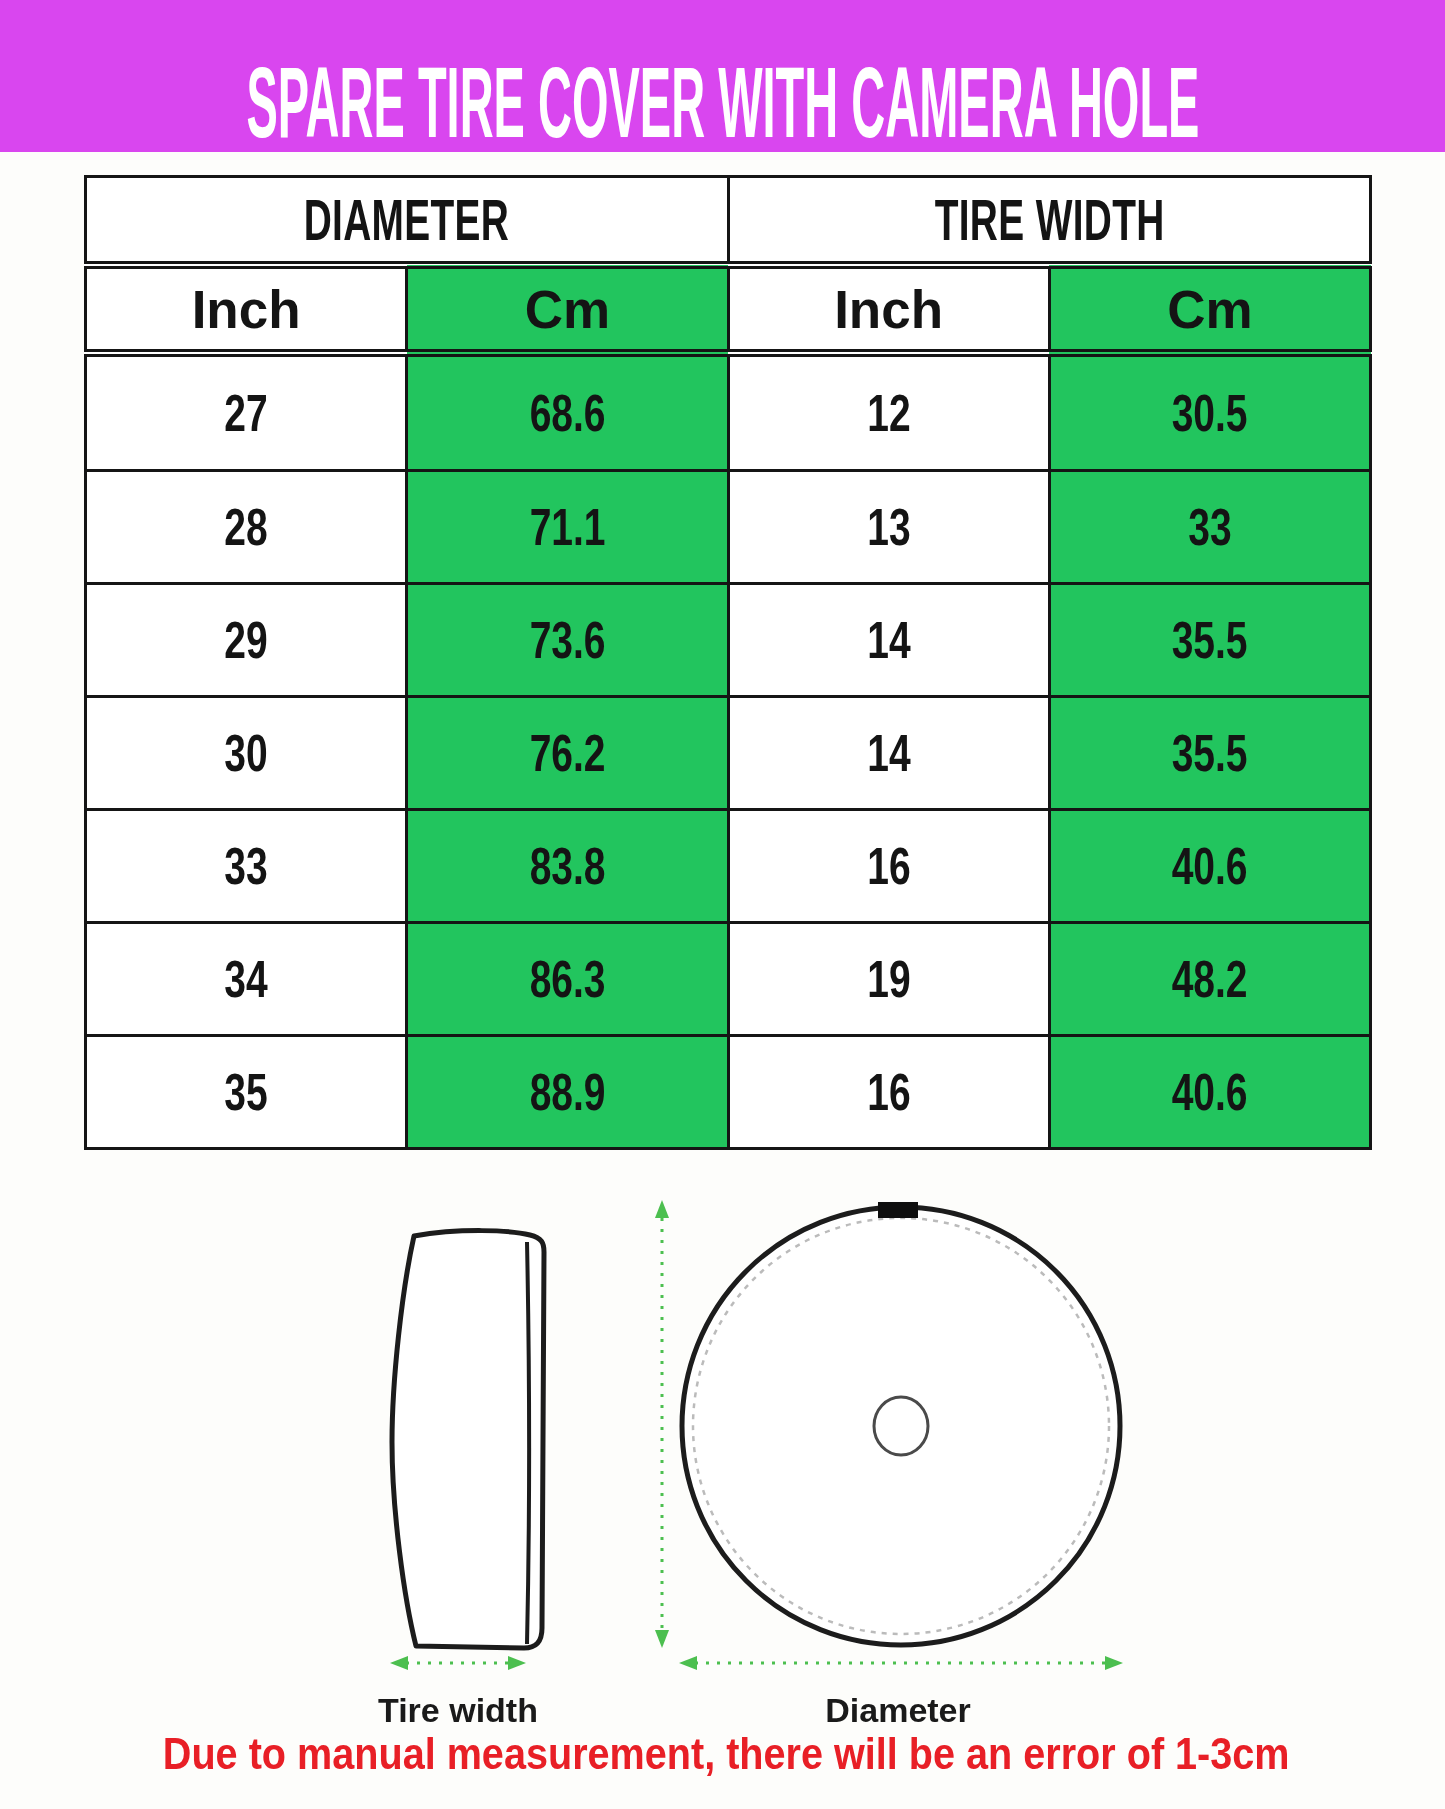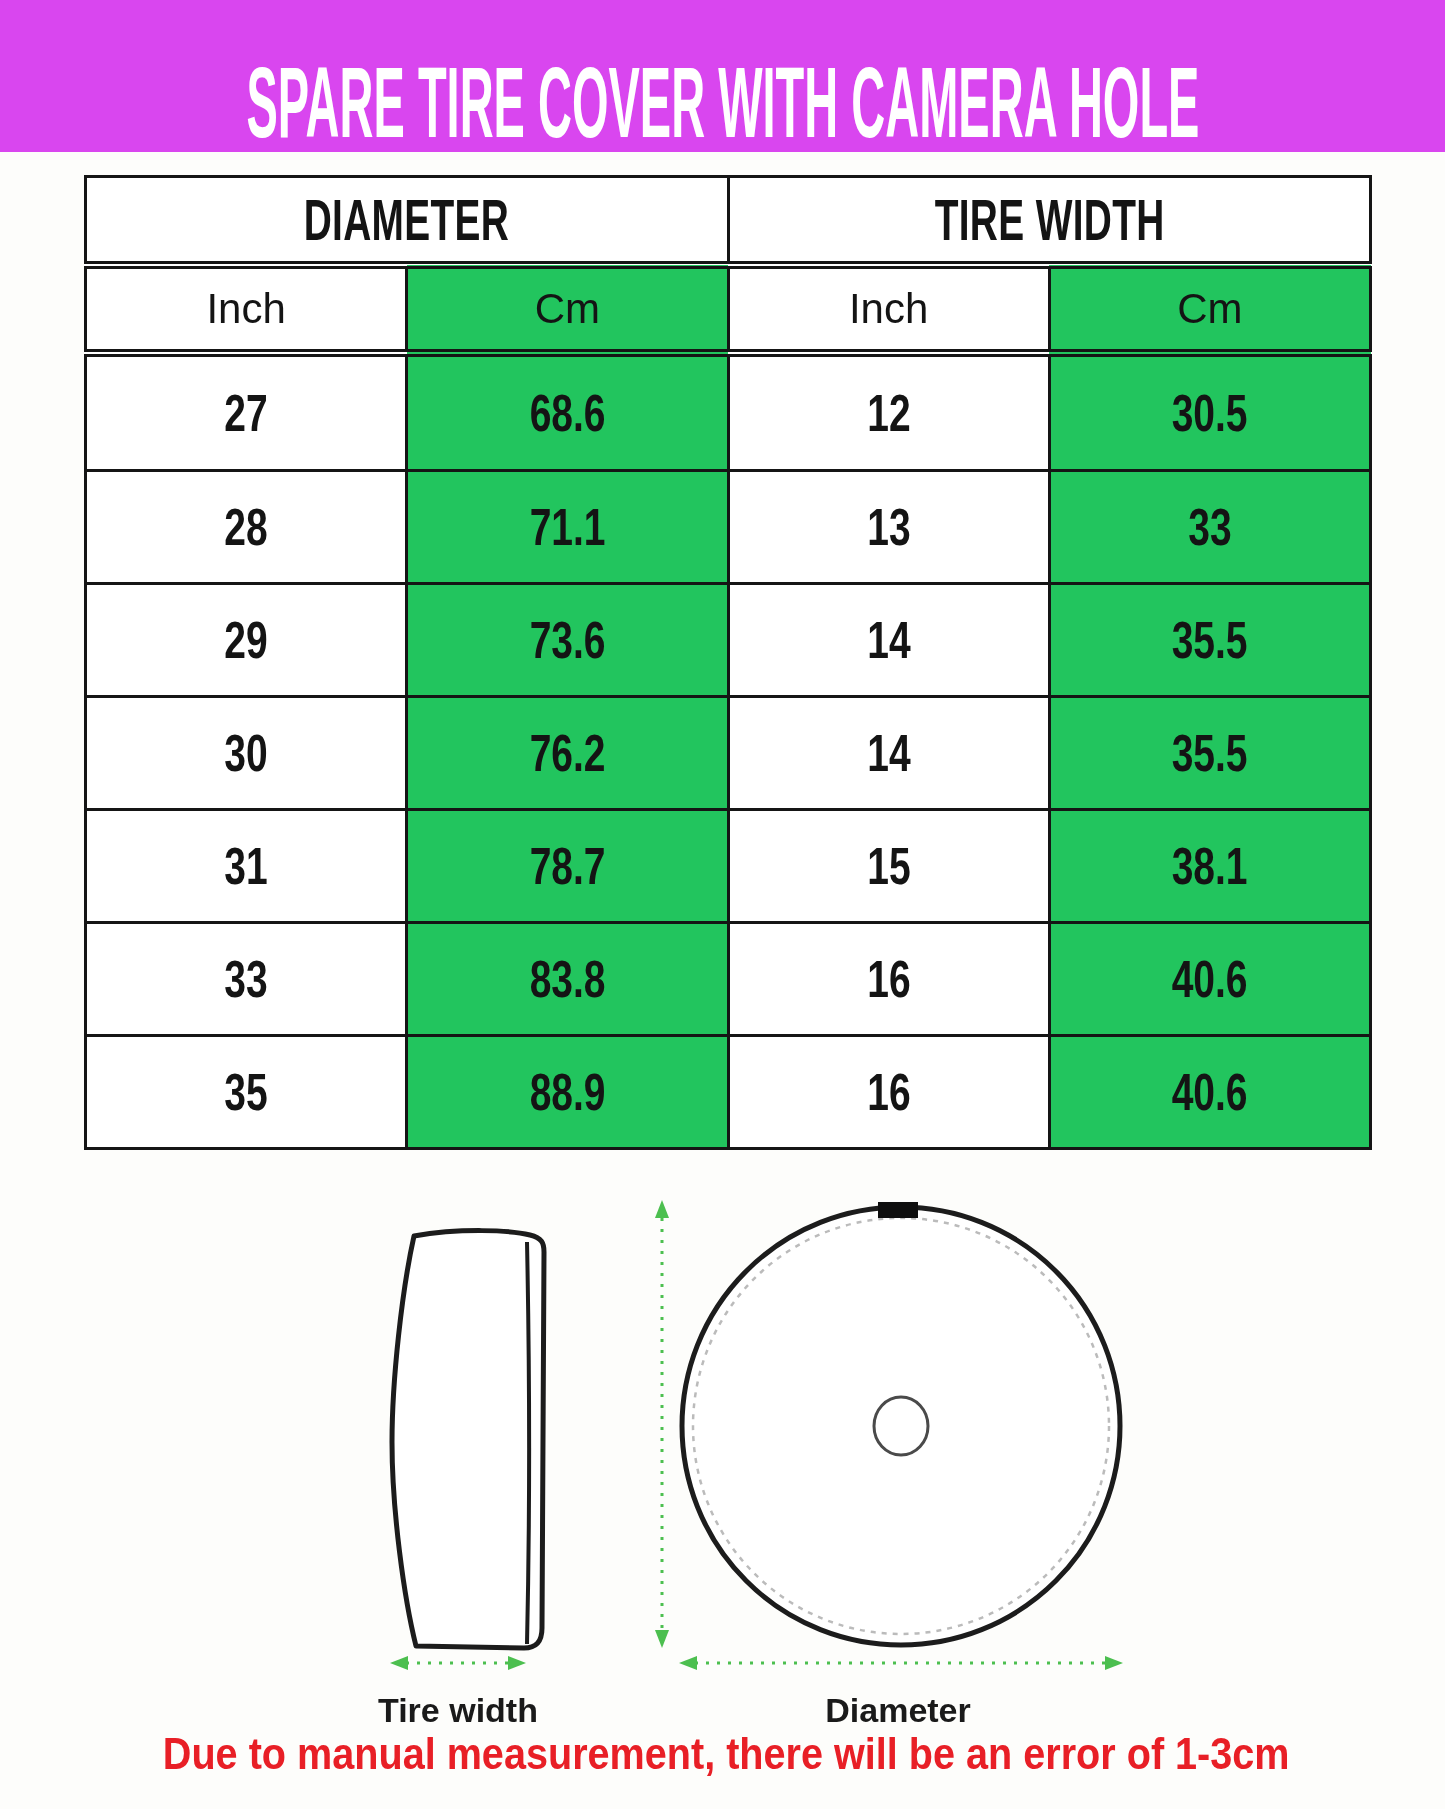--- a/index.html
+++ b/index.html
@@ -44,21 +44,21 @@
   }
   tr.group-row th{height:83px;}
   tr.sub-row th{height:80px;border-top:8px double #151515;}
   tbody tr:first-child td{border-top:8px double #151515;}
   .group-label{
     display:inline-block;
     font-size:58px;font-weight:700;
     transform:scaleX(0.67);transform-origin:center center;
     white-space:nowrap;letter-spacing:0.5px;
   }
-  .sub-label{font-size:42px;font-weight:400;}
+  .sub-label{font-size:53px;font-weight:700;}
   .num{
     display:inline-block;
     font-size:52px;font-weight:700;
     transform:scaleX(0.75);transform-origin:center center;
     white-space:nowrap;
   }
   .gray{background:#22c55e;}
 
   
   .diagram{position:absolute;left:330px;top:1190px;width:820px;height:560px;}
@@ -127,30 +127,30 @@
         <td><span class="num">14</span></td>
         <td class="gray"><span class="num">35.5</span></td>
       </tr>
       <tr>
         <td><span class="num">30</span></td>
         <td class="gray"><span class="num">76.2</span></td>
         <td><span class="num">14</span></td>
         <td class="gray"><span class="num">35.5</span></td>
       </tr>
       <tr>
-        <td><span class="num">31</span></td>
-        <td class="gray"><span class="num">78.7</span></td>
-        <td><span class="num">15</span></td>
-        <td class="gray"><span class="num">38.1</span></td>
-      </tr>
-      <tr>
         <td><span class="num">33</span></td>
         <td class="gray"><span class="num">83.8</span></td>
         <td><span class="num">16</span></td>
         <td class="gray"><span class="num">40.6</span></td>
+      </tr>
+      <tr>
+        <td><span class="num">34</span></td>
+        <td class="gray"><span class="num">86.3</span></td>
+        <td><span class="num">19</span></td>
+        <td class="gray"><span class="num">48.2</span></td>
       </tr>
       <tr>
         <td><span class="num">35</span></td>
         <td class="gray"><span class="num">88.9</span></td>
         <td><span class="num">16</span></td>
         <td class="gray"><span class="num">40.6</span></td>
       </tr>
     </tbody>
 </table>
 

